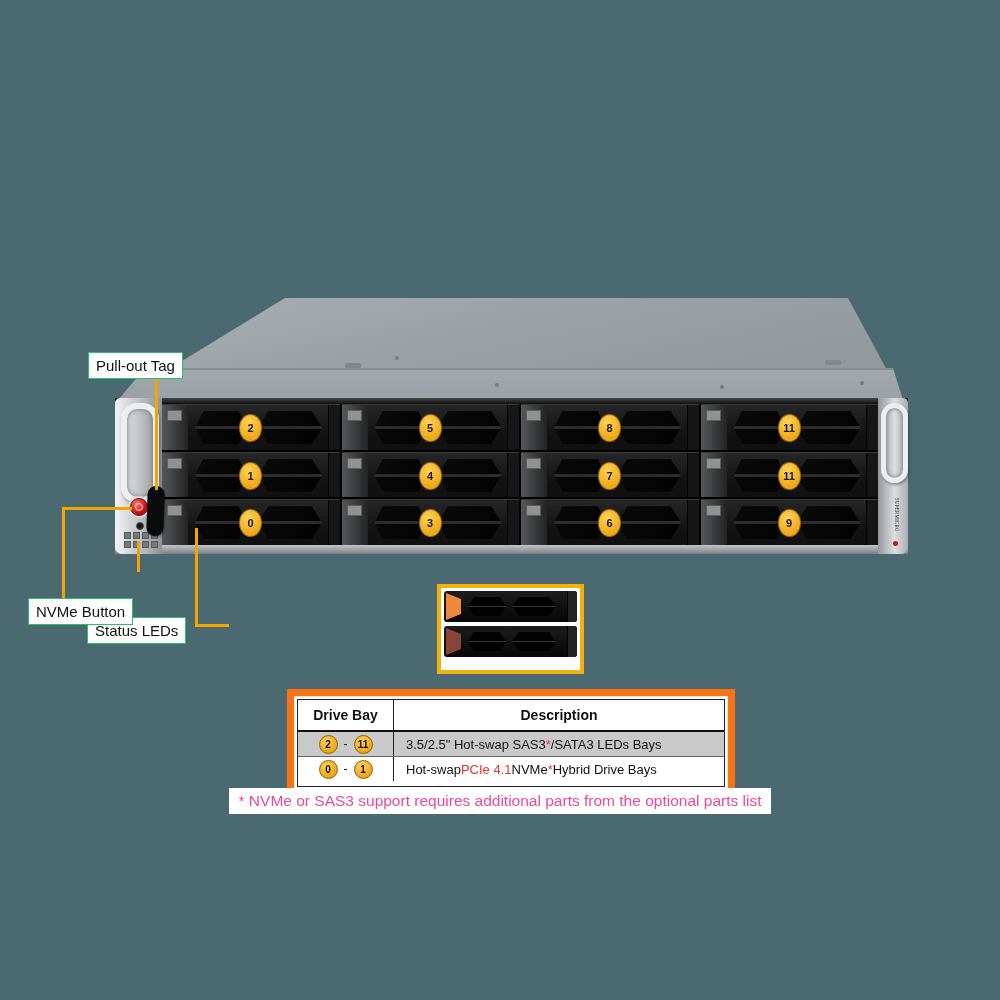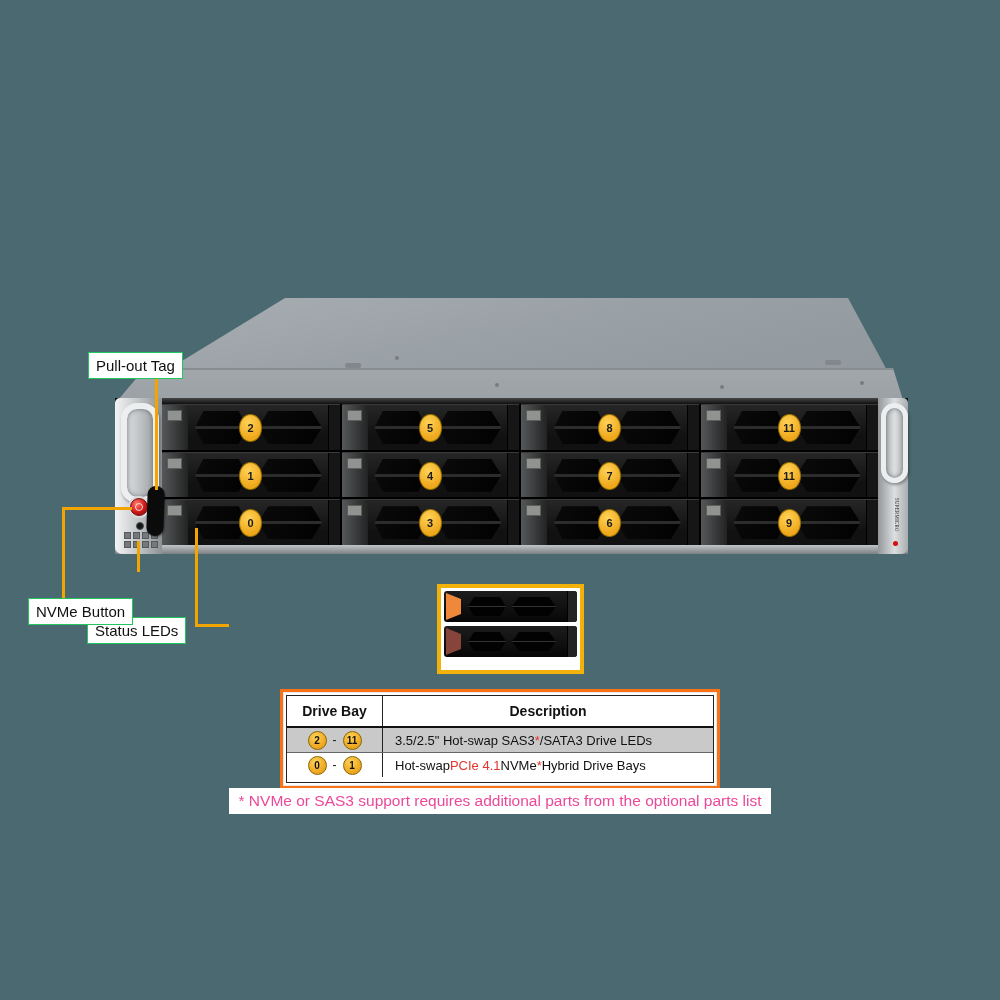--- a/index.html
+++ b/index.html
@@ -88,22 +88,22 @@
   .mini-vent{position:absolute;top:6px;height:19px;
         clip-path:polygon(0 50%,16% 0,84% 0,100% 50%,84% 100%,16% 100%);
         background:
           linear-gradient(to bottom,transparent 45%,#333 45%,#333 55%,transparent 55%),
           #020202;}
   .mini-vent.m1{left:24px;width:38px;}
   .mini-vent.m2{left:68px;width:44px;}
   .mini-cap{position:absolute;right:0;top:0;bottom:0;width:9px;background:#232323;border-left:1px solid #000;}
 
   
-  .legend{position:absolute;left:280px;top:689px;width:428px;z-index:6;
-        background:#fff;border:3px solid #f97316;padding:3px;box-shadow:0 0 0 1px #e8e8e8 inset;}
+  .legend{position:absolute;left:287px;top:689px;width:428px;z-index:6;
+        background:#fff;border:7px solid #f97316;padding:3px;box-shadow:0 0 0 1px #e8e8e8 inset;}
   .tbl{border:1px solid #222;}
   .tbl-row{display:flex;align-items:center;}
   .tbl-head{height:30px;border-bottom:2px solid #111;font-weight:bold;font-size:14px;color:#111;}
   .cell-bay{width:95px;flex:0 0 95px;display:flex;align-items:center;justify-content:center;height:100%;border-right:1px solid #222;}
   .cell-desc{flex:1;display:flex;align-items:center;height:100%;padding-left:12px;font-size:13px;color:#111;}
   .tbl-head .cell-desc{justify-content:center;padding-left:0;font-size:14px;}
   .data-row{height:24px;}
   .row-gray{background:#C9C9C9;border-bottom:1px solid #666;}
   .row-white{background:#fff;}
   .sm-badge{display:inline-flex;align-items:center;justify-content:center;width:17px;height:17px;border-radius:50%;
@@ -310,21 +310,21 @@
       </div>
       <div class="tbl-row data-row row-gray">
         <div class="cell-bay">
           <span class="sm-badge">2</span>
           <span class="dash">-</span>
           <span class="sm-badge">11</span>
         </div>
         <div class="cell-desc">
           <span>3.5/2.5" Hot-swap SAS3</span>
             <span class="red">*</span>
-            <span>/SATA3 Drive  LEDs</span>
+            <span>/SATA3 LEDs  Bays</span>
         </div>
       </div>
       <div class="tbl-row data-row row-white">
         <div class="cell-bay">
           <span class="sm-badge">0</span>
           <span class="dash">-</span>
           <span class="sm-badge">1</span>
         </div>
         <div class="cell-desc">
           <span>Hot-swap </span>

